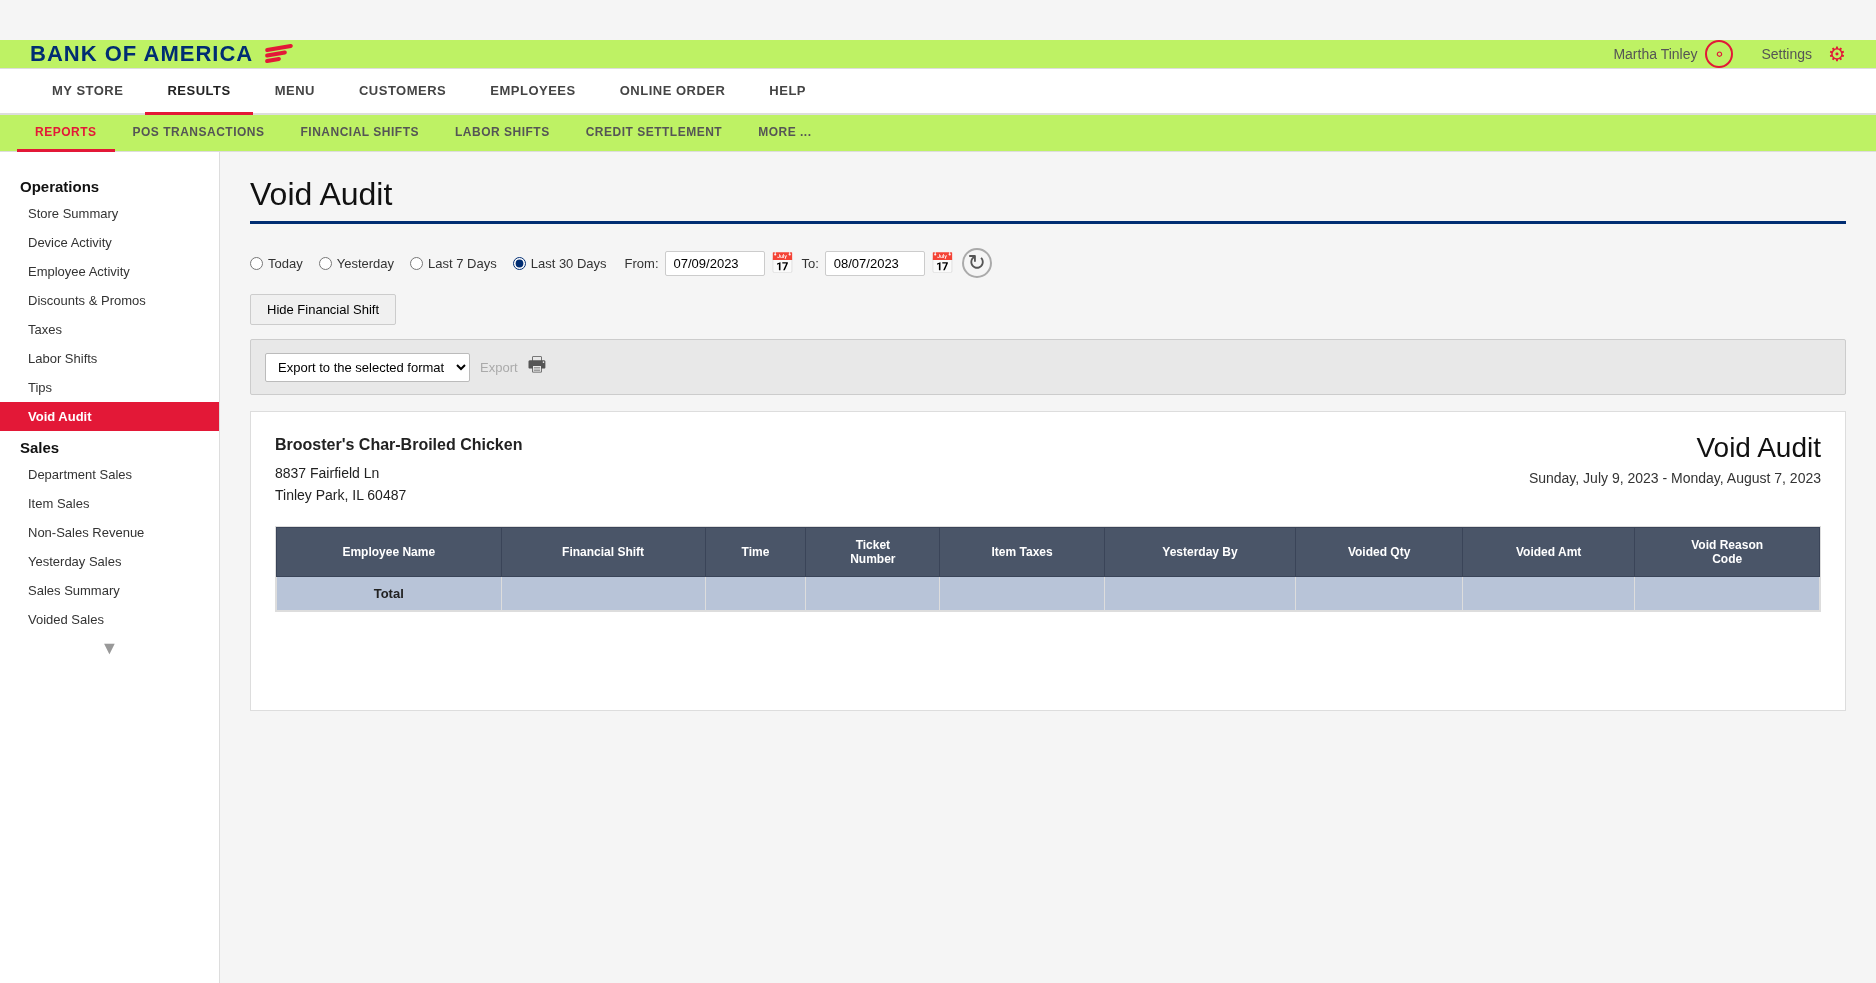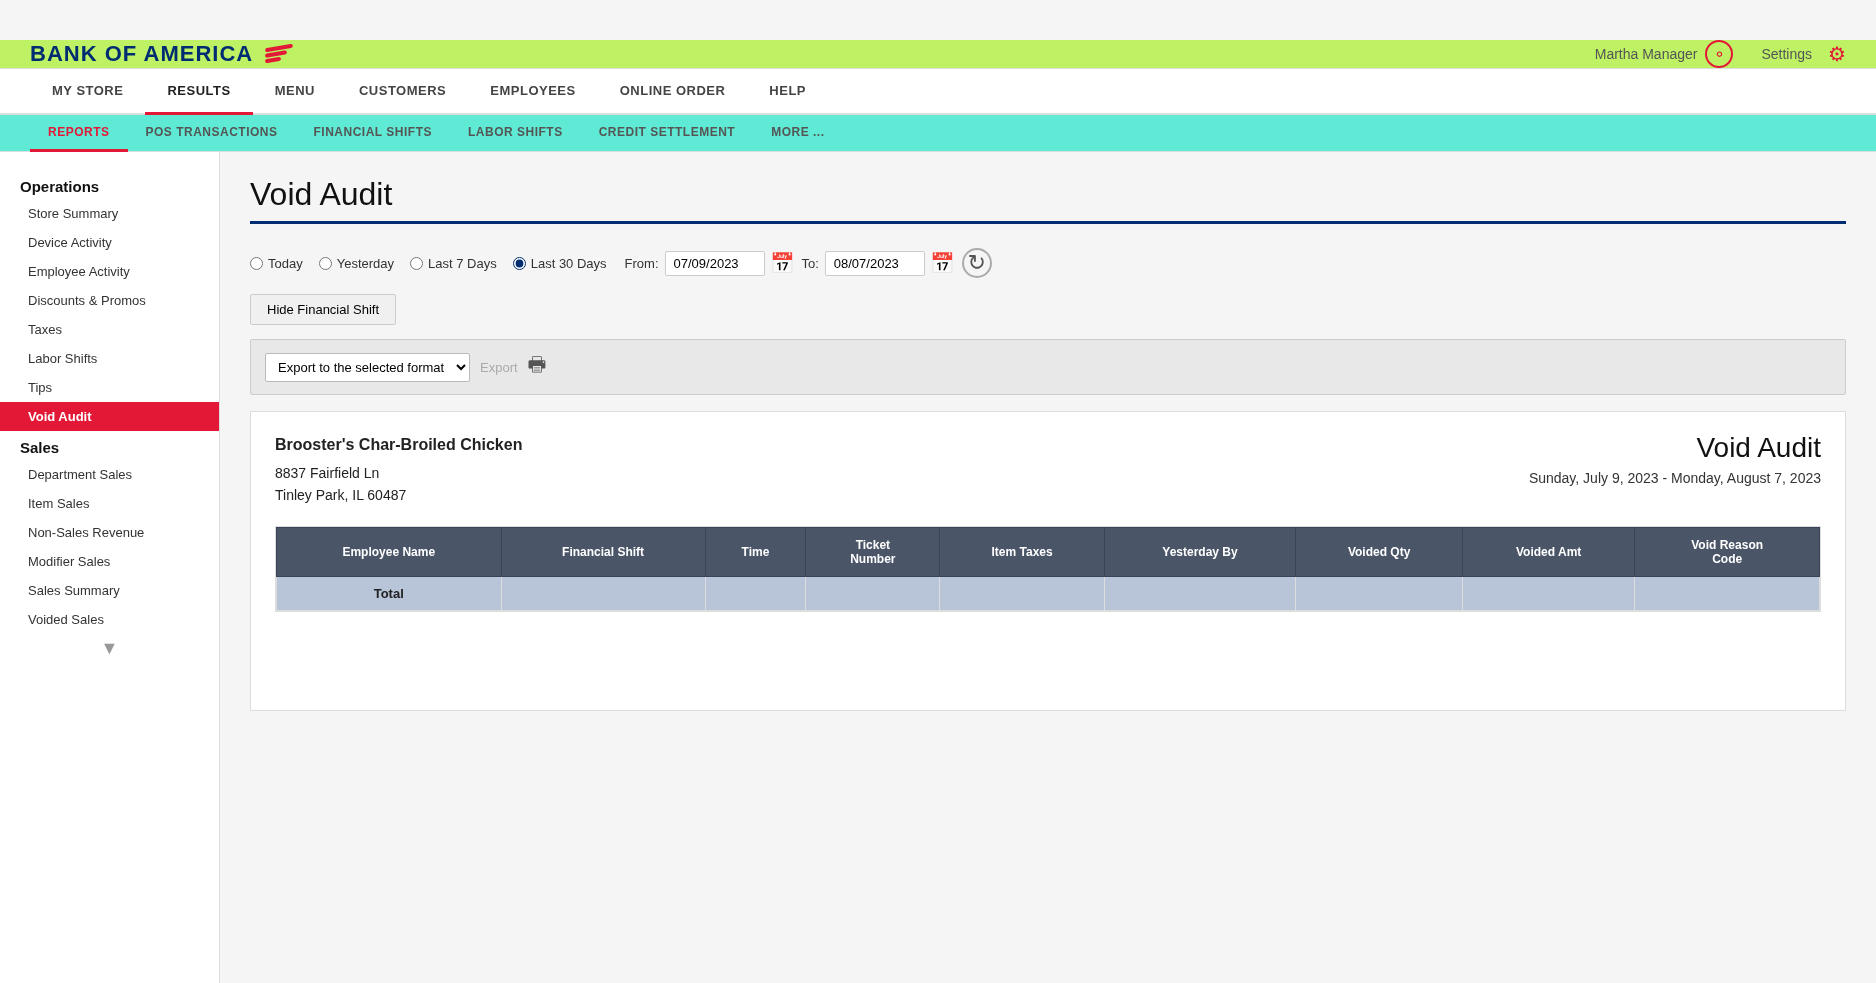--- a/index.html
+++ b/index.html
@@ -98,25 +98,25 @@
       border-bottom: 3px solid transparent;
       margin-bottom: -2px;
     }
     .main-nav-item.active {
       color: #222;
       border-bottom: 3px solid #e31837;
     }
 
     
     .sub-nav {
-      background: #5eead4;
+      background: #bef264;
       border-bottom: 1px solid #ddd;
       display: flex;
       align-items: flex-start;
-      padding: 0 30px;
+      padding: 0 17px;
       gap: 0;
     }
     .sub-nav-item {
       padding: 10px 18px;
       font-size: 12px;
       font-weight: 700;
       color: #555;
       text-transform: uppercase;
       cursor: pointer;
       letter-spacing: 0.5px;
@@ -360,21 +360,21 @@
   <div class="logo">
     <span class="logo-text">BANK OF AMERICA</span>
     <div class="logo-icon">
       <div class="logo-stripe"></div>
       <div class="logo-stripe"></div>
       <div class="logo-stripe"></div>
     </div>
   </div>
   <div class="header-right">
     <div class="header-user">
-      <span>Martha Manager</span>
+      <span>Martha Tinley</span>
       <div class="user-icon">⚬</div>
     </div>
     <div class="settings-link">
       <span>Settings</span>
       <span class="gear-icon">⚙</span>
     </div>
   </div>
 </div>
 
 <div class="main-nav">
@@ -406,21 +406,21 @@
     <div class="sidebar-item">Discounts &amp; Promos</div>
     <div class="sidebar-item">Taxes</div>
     <div class="sidebar-item">Labor Shifts</div>
     <div class="sidebar-item">Tips</div>
     <div class="sidebar-item active">Void Audit</div>
 
     <div class="sidebar-section-title">Sales</div>
     <div class="sidebar-item">Department Sales</div>
     <div class="sidebar-item">Item Sales</div>
     <div class="sidebar-item">Non-Sales Revenue</div>
-    <div class="sidebar-item">Modifier Sales</div>
+    <div class="sidebar-item">Yesterday Sales</div>
     <div class="sidebar-item">Sales Summary</div>
     <div class="sidebar-item">Voided Sales</div>
     <div class="sidebar-scroll-indicator">▼</div>
   </div>
 
   <div class="main-content">
     <h1 class="page-title">Void Audit</h1>
     <div class="title-divider"></div>
 
     

